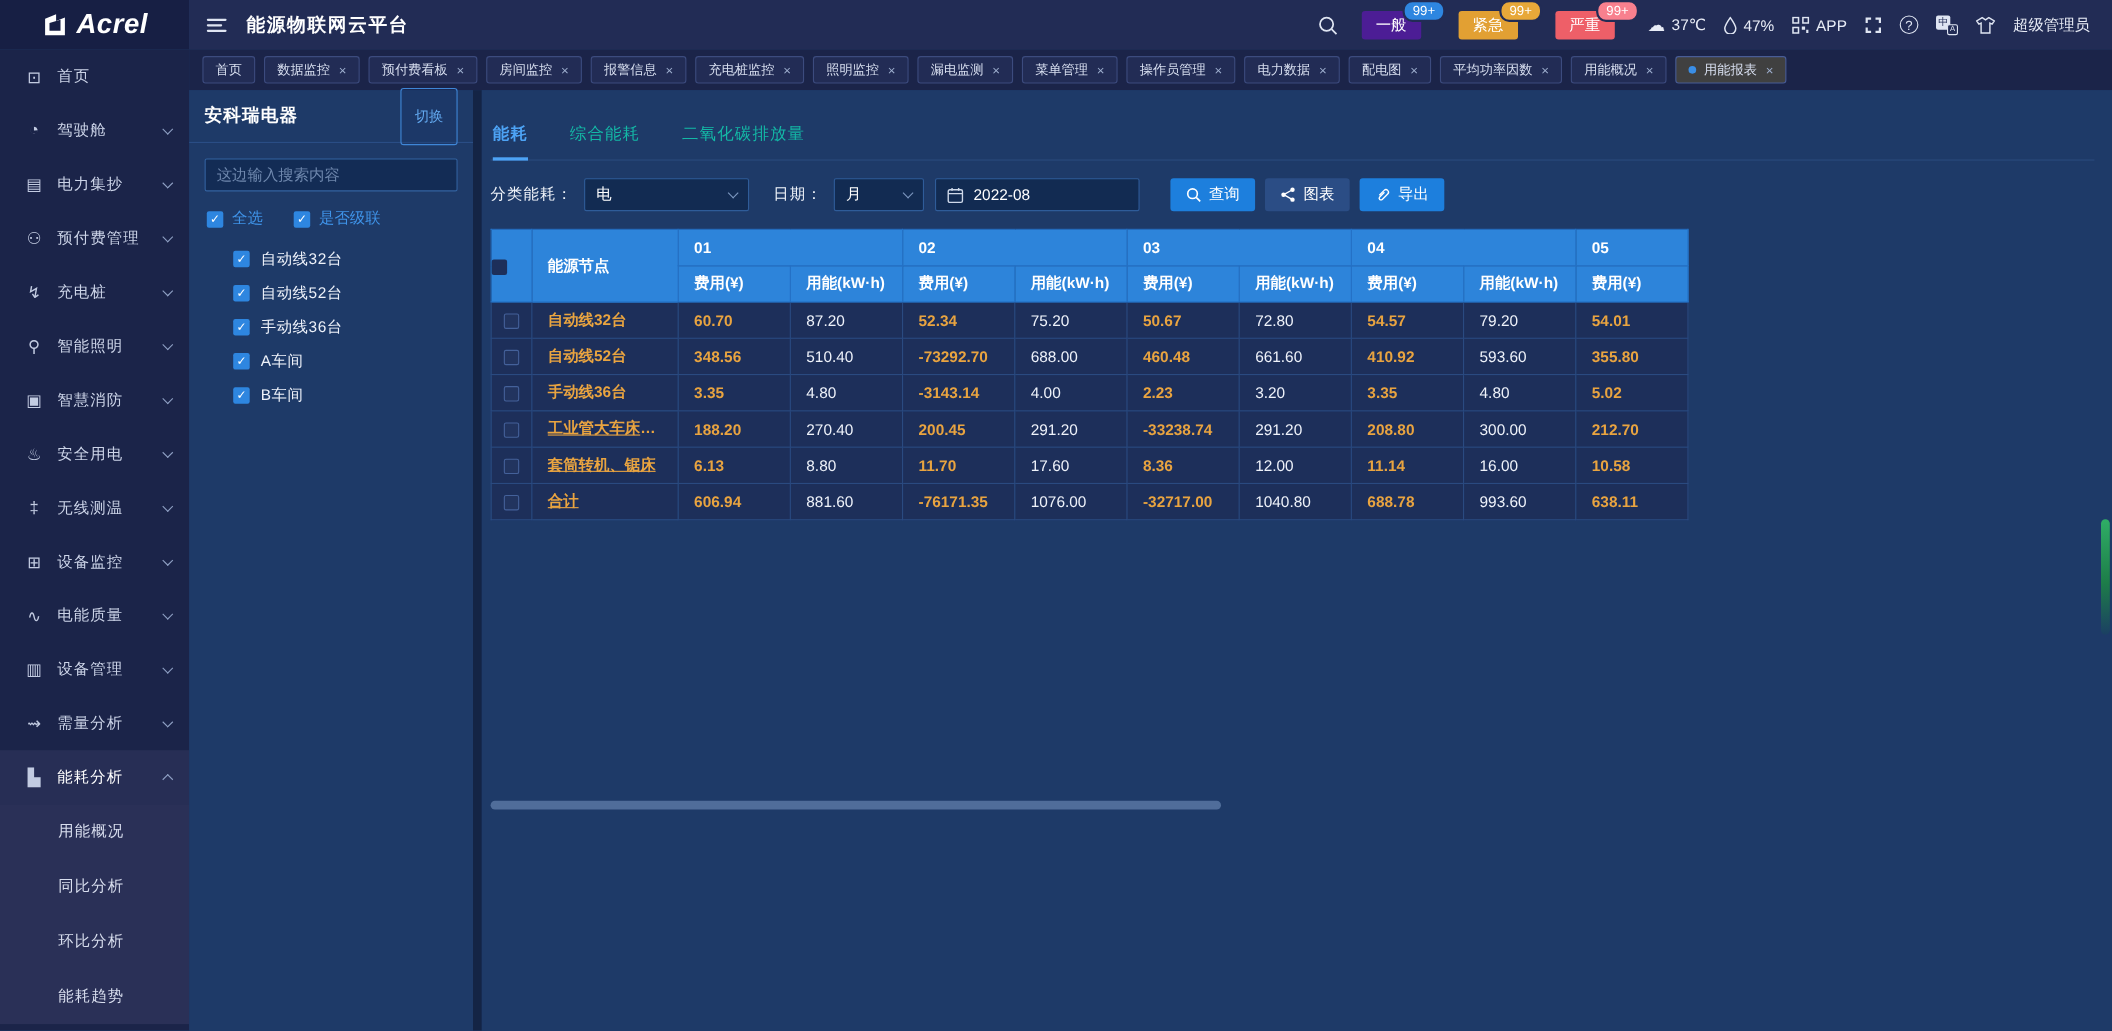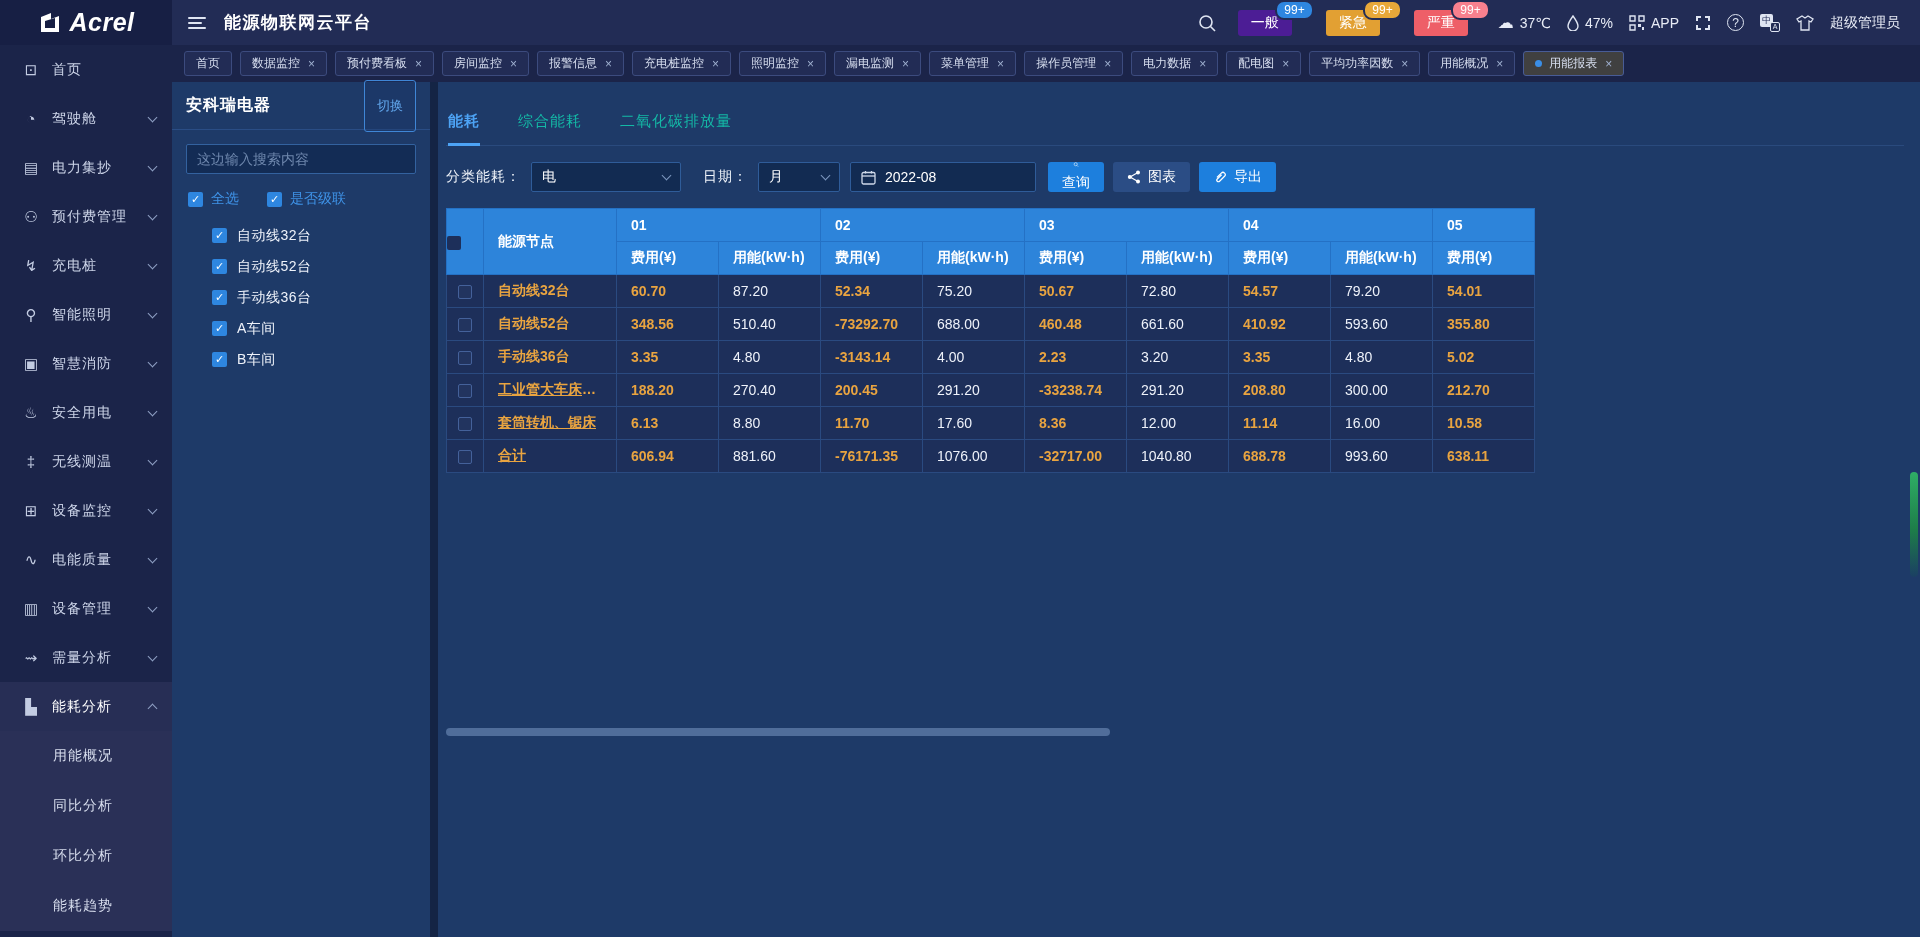--- a/index.html
+++ b/index.html
@@ -77,21 +77,21 @@
   .filter-row { display:flex; align-items:center; margin-top:16px; }
   .f-label { color:#f0f4fa; font-size:14px; letter-spacing:1px; }
   .select { display:flex; align-items:center; justify-content:space-between; width:150px; height:30px; background:#122b52; border:1px solid #2f5c99; border-radius:2px; padding:0 10px; color:#fff; font-size:14px; margin-left:10px; cursor:pointer; }
   .select .chev { border-color:#7d98c0; }
   .select.small { width:82px; }
   .date-label { margin-left:22px; }
   .date-input { display:flex; align-items:center; gap:9px; width:186px; height:30px; background:#122b52; border:1px solid #2f5c99; border-radius:2px; padding:0 10px; color:#fff; font-size:14px; margin-left:10px; cursor:pointer; }
   .btn { height:30px; display:flex; align-items:center; gap:7px; padding:0 14px; border-radius:3px; color:#fff; font-size:14px; border:none; cursor:pointer; }
   .btn-primary { background:#1d7fdd; }
   .btn-muted { background:#2b4d85; }
-  .btn-query { margin-left:12px;flex-direction:column; } .btn-chart { margin-left:9px; } .btn-export { margin-left:9px; }
+  .btn-query { margin-left:28px; } .btn-chart { margin-left:9px; } .btn-export { margin-left:9px; }
 
   
   .energy-table { border-collapse:collapse; margin-top:16px; table-layout:fixed; width:1088px; }
   .energy-table thead th { background:#2d84da; color:#fff; font-size:14px; font-weight:bold; text-align:left; padding:0 14px; height:33px; border:1px solid #2471c5; }
   .energy-table tbody td { background:#1d2f5a; border:1px solid #2a4a80; height:33px; padding:0 14px; font-size:14px; }
   td.fee { color:#e9a440; font-weight:bold; }
   td.usage { color:#eef2fa; }
   td.name-cell { color:#e9a440; font-weight:bold; white-space:nowrap; overflow:hidden; text-overflow:ellipsis; cursor:pointer; }
   .name-link { text-decoration:underline; }
   .cb-cell { text-align:center; padding:0 !important; }

